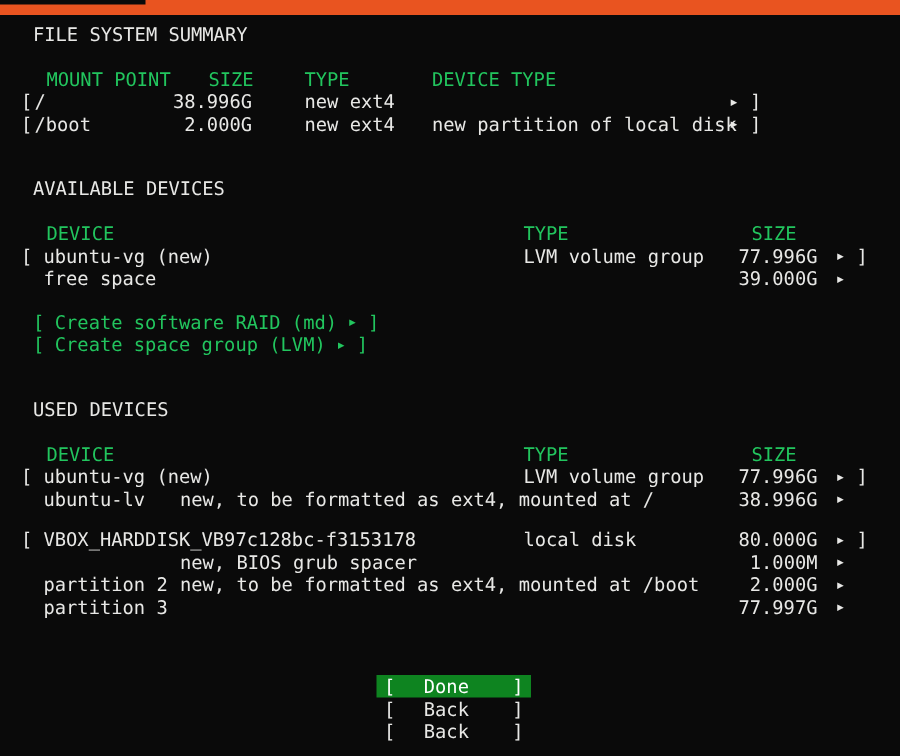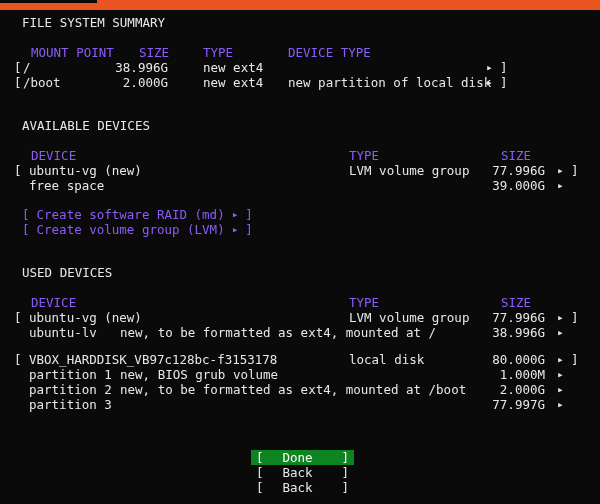--- a/index.html
+++ b/index.html
@@ -8,21 +8,21 @@
     background:#0A0A0A;
     font-family:"DejaVu Sans Mono","Liberation Mono",monospace;
     font-size:12.5px;color:#E8E8E6;
   }
   .topbar{position:absolute;left:0;top:0;width:600px;height:10px;background:#E95420;}
   .topbar-notch{position:absolute;left:0;top:0;width:97px;height:3px;background:#0A0A0A;}
   .line{position:absolute;left:0;width:600px;height:15px;line-height:15px;white-space:pre;}
   .line > span{position:absolute;top:0;}
   .line > span.ralign{left:auto;}
   .flowline{position:absolute;height:15px;line-height:15px;white-space:pre;display:flex;gap:7px;}
-  .muted{color:#8b5cf6;}
+  .muted{color:#22c55e;}
   .btns{position:absolute;left:251px;top:450px;width:103px;}
   .btn{height:15px;line-height:15px;display:flex;align-items:center;padding:0 5px;box-sizing:border-box;}
   .btn .lbl{margin-left:19px;margin-right:auto;}
   .btn.focused{background:#0E8420;color:#FFFFFF;}
   .arrow{font-size:11px;}
 </style>
 </head>
 <body>
 
 <div class="screen">
@@ -88,21 +88,21 @@
 
   <div class="flowline muted" style="top:207px;left:22px">
     <span>[</span>
     <span>Create software RAID (md)</span>
     <span class="arrow">▸</span>
     <span>]</span>
   </div>
 
   <div class="flowline muted" style="top:222px;left:22px">
     <span>[</span>
-    <span>Create volume group (LVM)</span>
+    <span>Create space group (LVM)</span>
     <span class="arrow">▸</span>
     <span>]</span>
   </div>
 
   <div class="line" style="top:265px">
     <span style="left:22px">USED DEVICES</span>
   </div>
 
   <div class="line muted" style="top:295px">
     <span style="left:31px">DEVICE</span>
@@ -129,22 +129,21 @@
   <div class="line" style="top:352px">
     <span style="left:14px">[</span>
     <span style="left:29px">VBOX_HARDDISK_VB97c128bc-f3153178</span>
     <span style="left:349px">local disk</span>
     <span class="ralign" style="right:55px">80.000G</span>
     <span class="arrow" style="left:557px">▸</span>
     <span style="left:571px">]</span>
   </div>
 
   <div class="line" style="top:367px">
-    <span style="left:29px">partition 1</span>
-    <span style="left:120px">new, BIOS grub volume</span>
+    <span style="left:120px">new, BIOS grub spacer</span>
     <span class="ralign" style="right:55px">1.000M</span>
     <span class="arrow" style="left:557px">▸</span>
   </div>
 
   <div class="line" style="top:382px">
     <span style="left:29px">partition 2</span>
     <span style="left:120px">new, to be formatted as ext4, mounted at /boot</span>
     <span class="ralign" style="right:55px">2.000G</span>
     <span class="arrow" style="left:557px">▸</span>
   </div>

